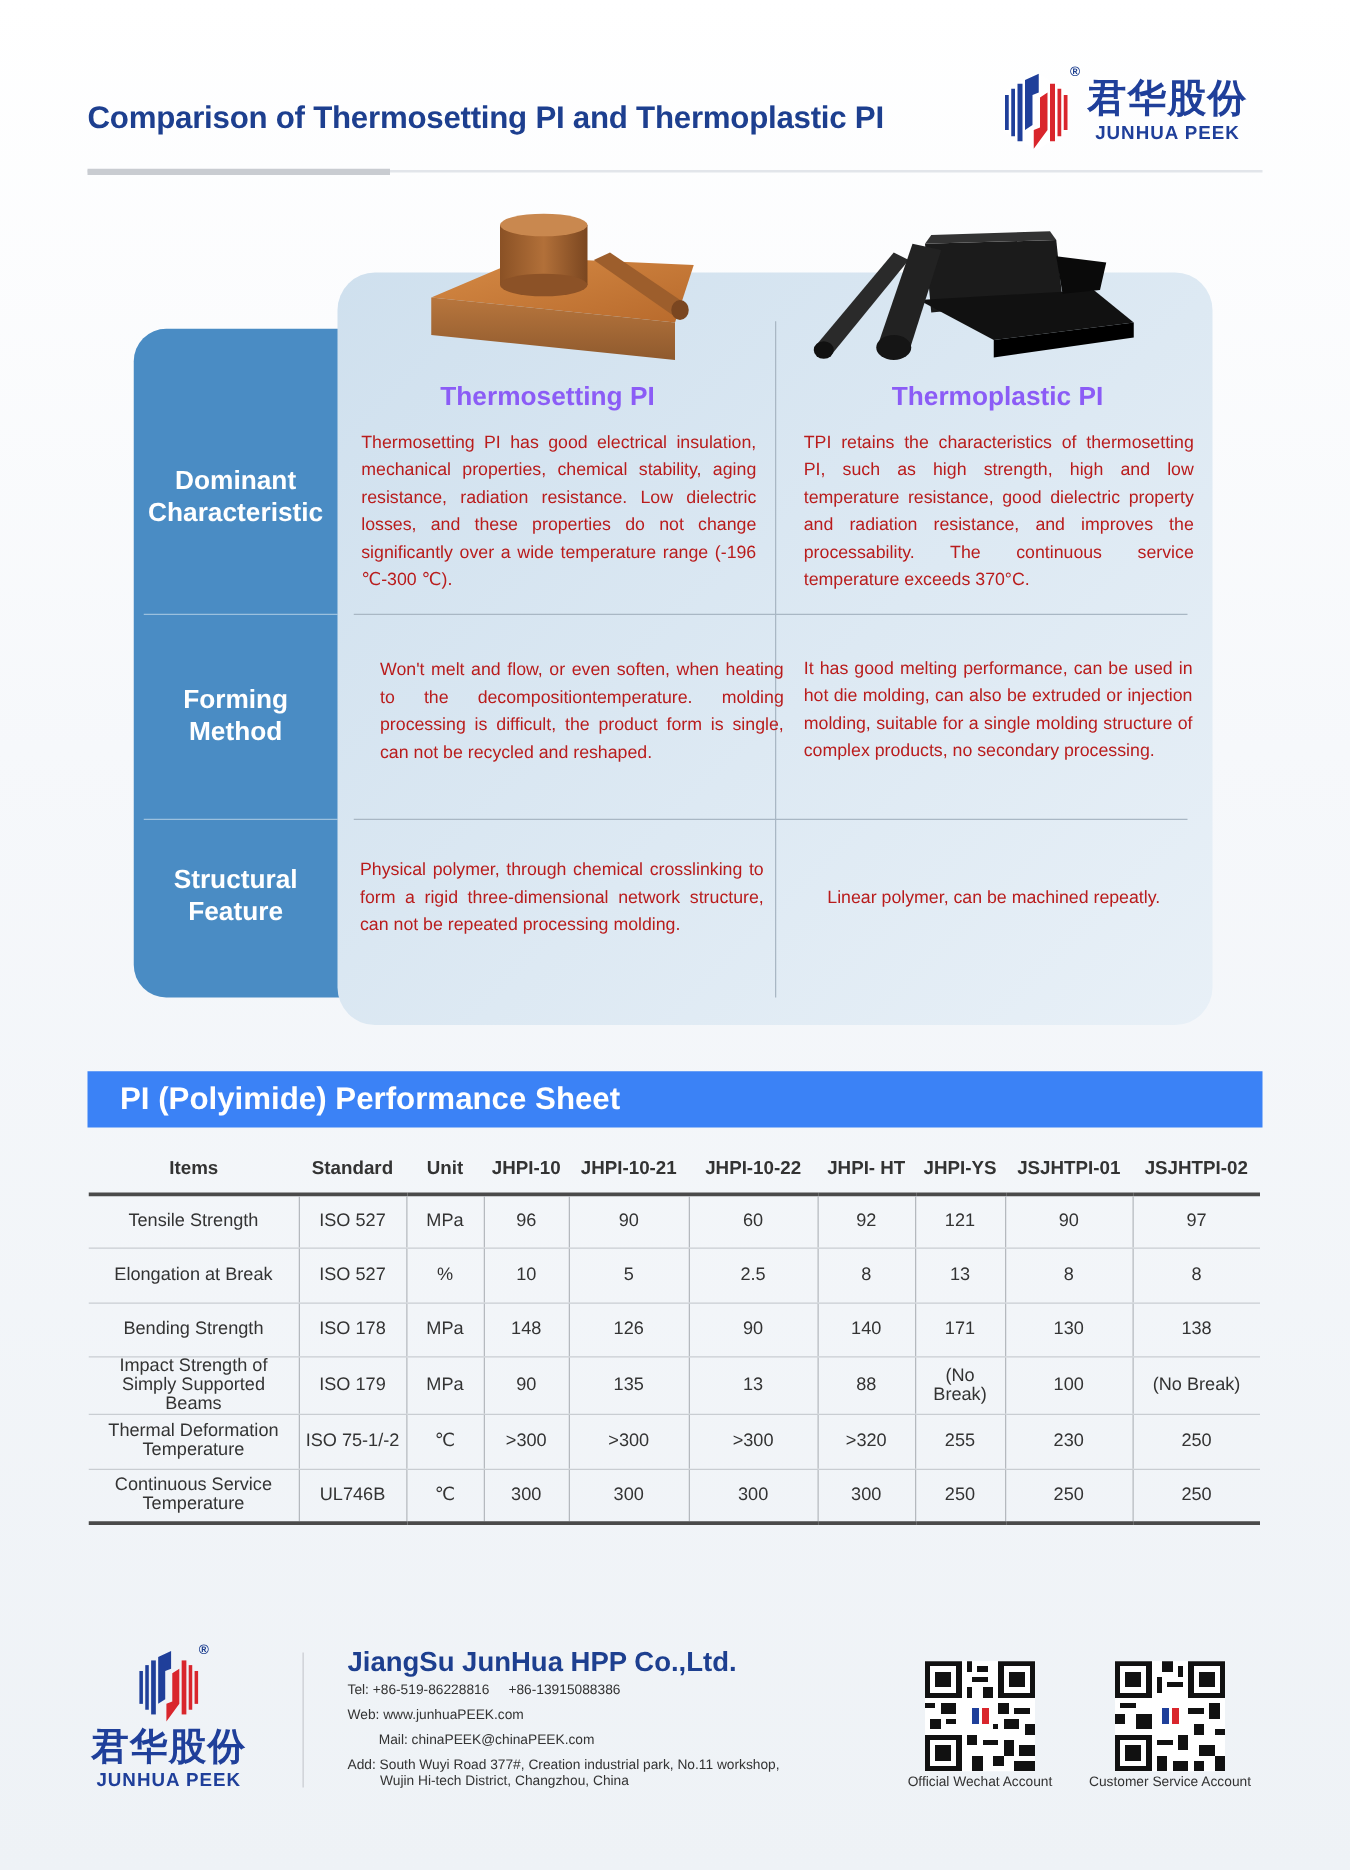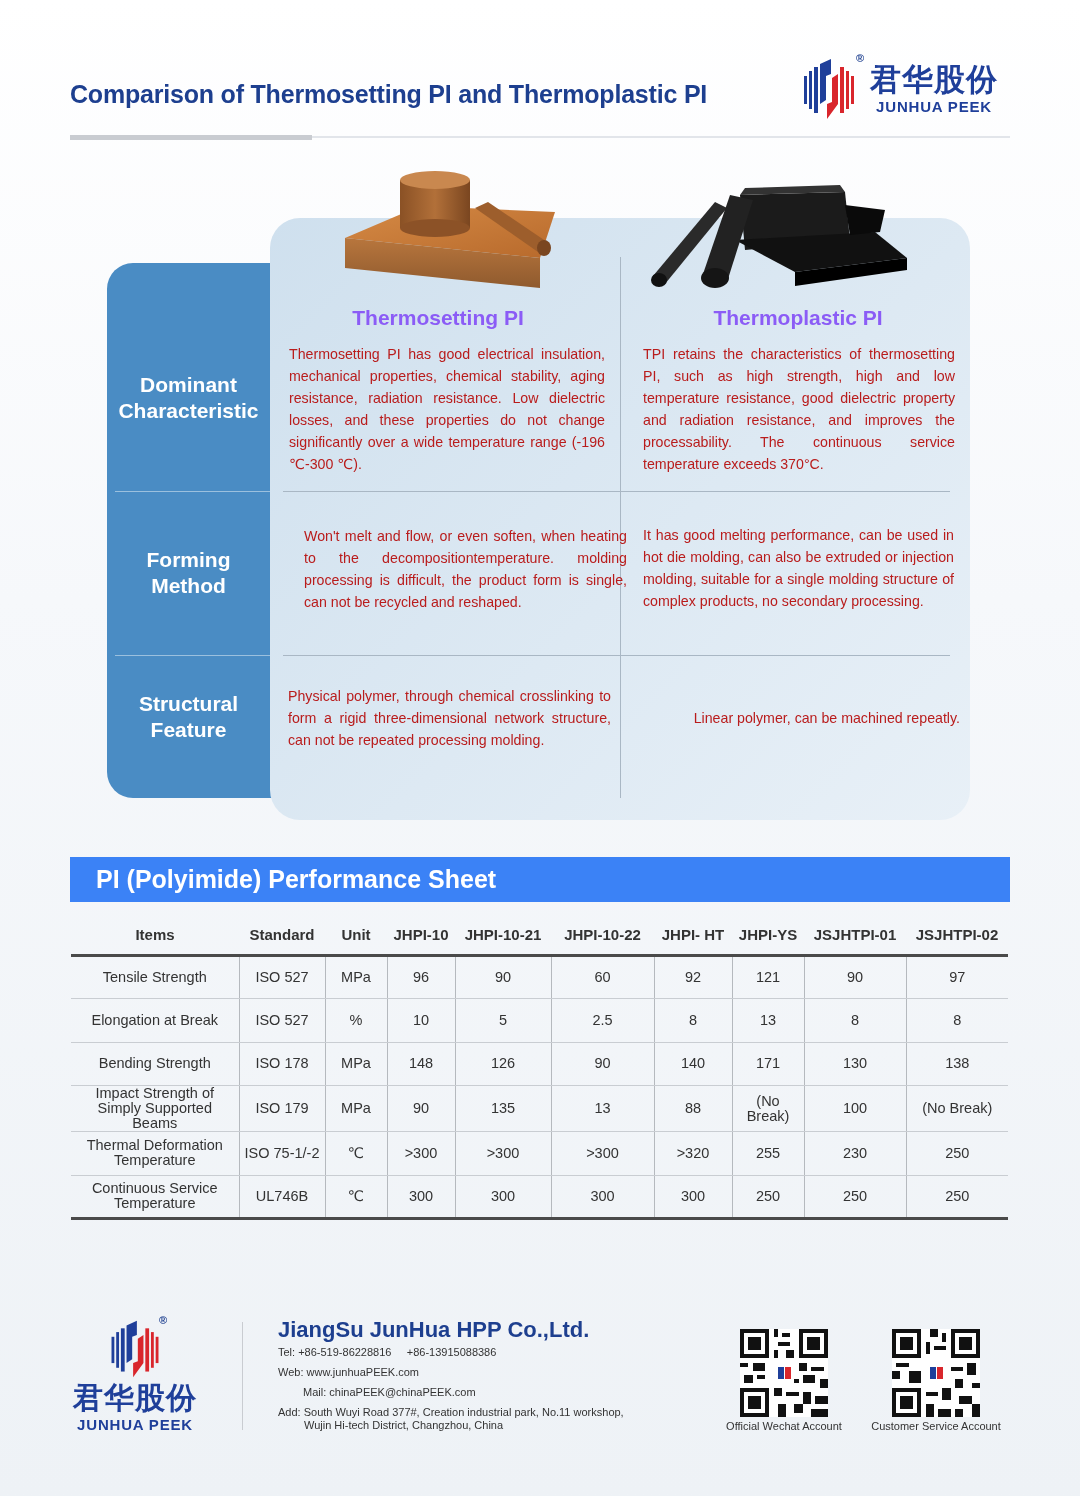--- a/index.html
+++ b/index.html
@@ -50,21 +50,21 @@
   }
   .row-divider-left { position: absolute; left: 115px; width: 155px; height: 1px; background: rgba(255,255,255,0.45); }
   .row-divider { position: absolute; left: 283px; width: 667px; height: 1px; background: #a9b7c4; }
   .col-divider { position: absolute; left: 620px; top: 257px; width: 1px; height: 541px; background: #a9b7c4; }
   .col-title {
     position: absolute; top: 306px; font-size: 21px; font-weight: bold; color: #8b5cf6; text-align: center;
   }
   .cell-text {
     position: absolute; font-size: 14.2px; line-height: 22px; color: #b91c1c; text-align: justify;
   }
-  .cell-center { text-align: right; }
+  .cell-center { text-align: center; }
 
   
   .product { position: absolute; }
 
   
   .sheet-banner {
     position: absolute; left: 70px; top: 857px; width: 940px; height: 45px;
     background: #3b82f6;
   }
   .sheet-title {

